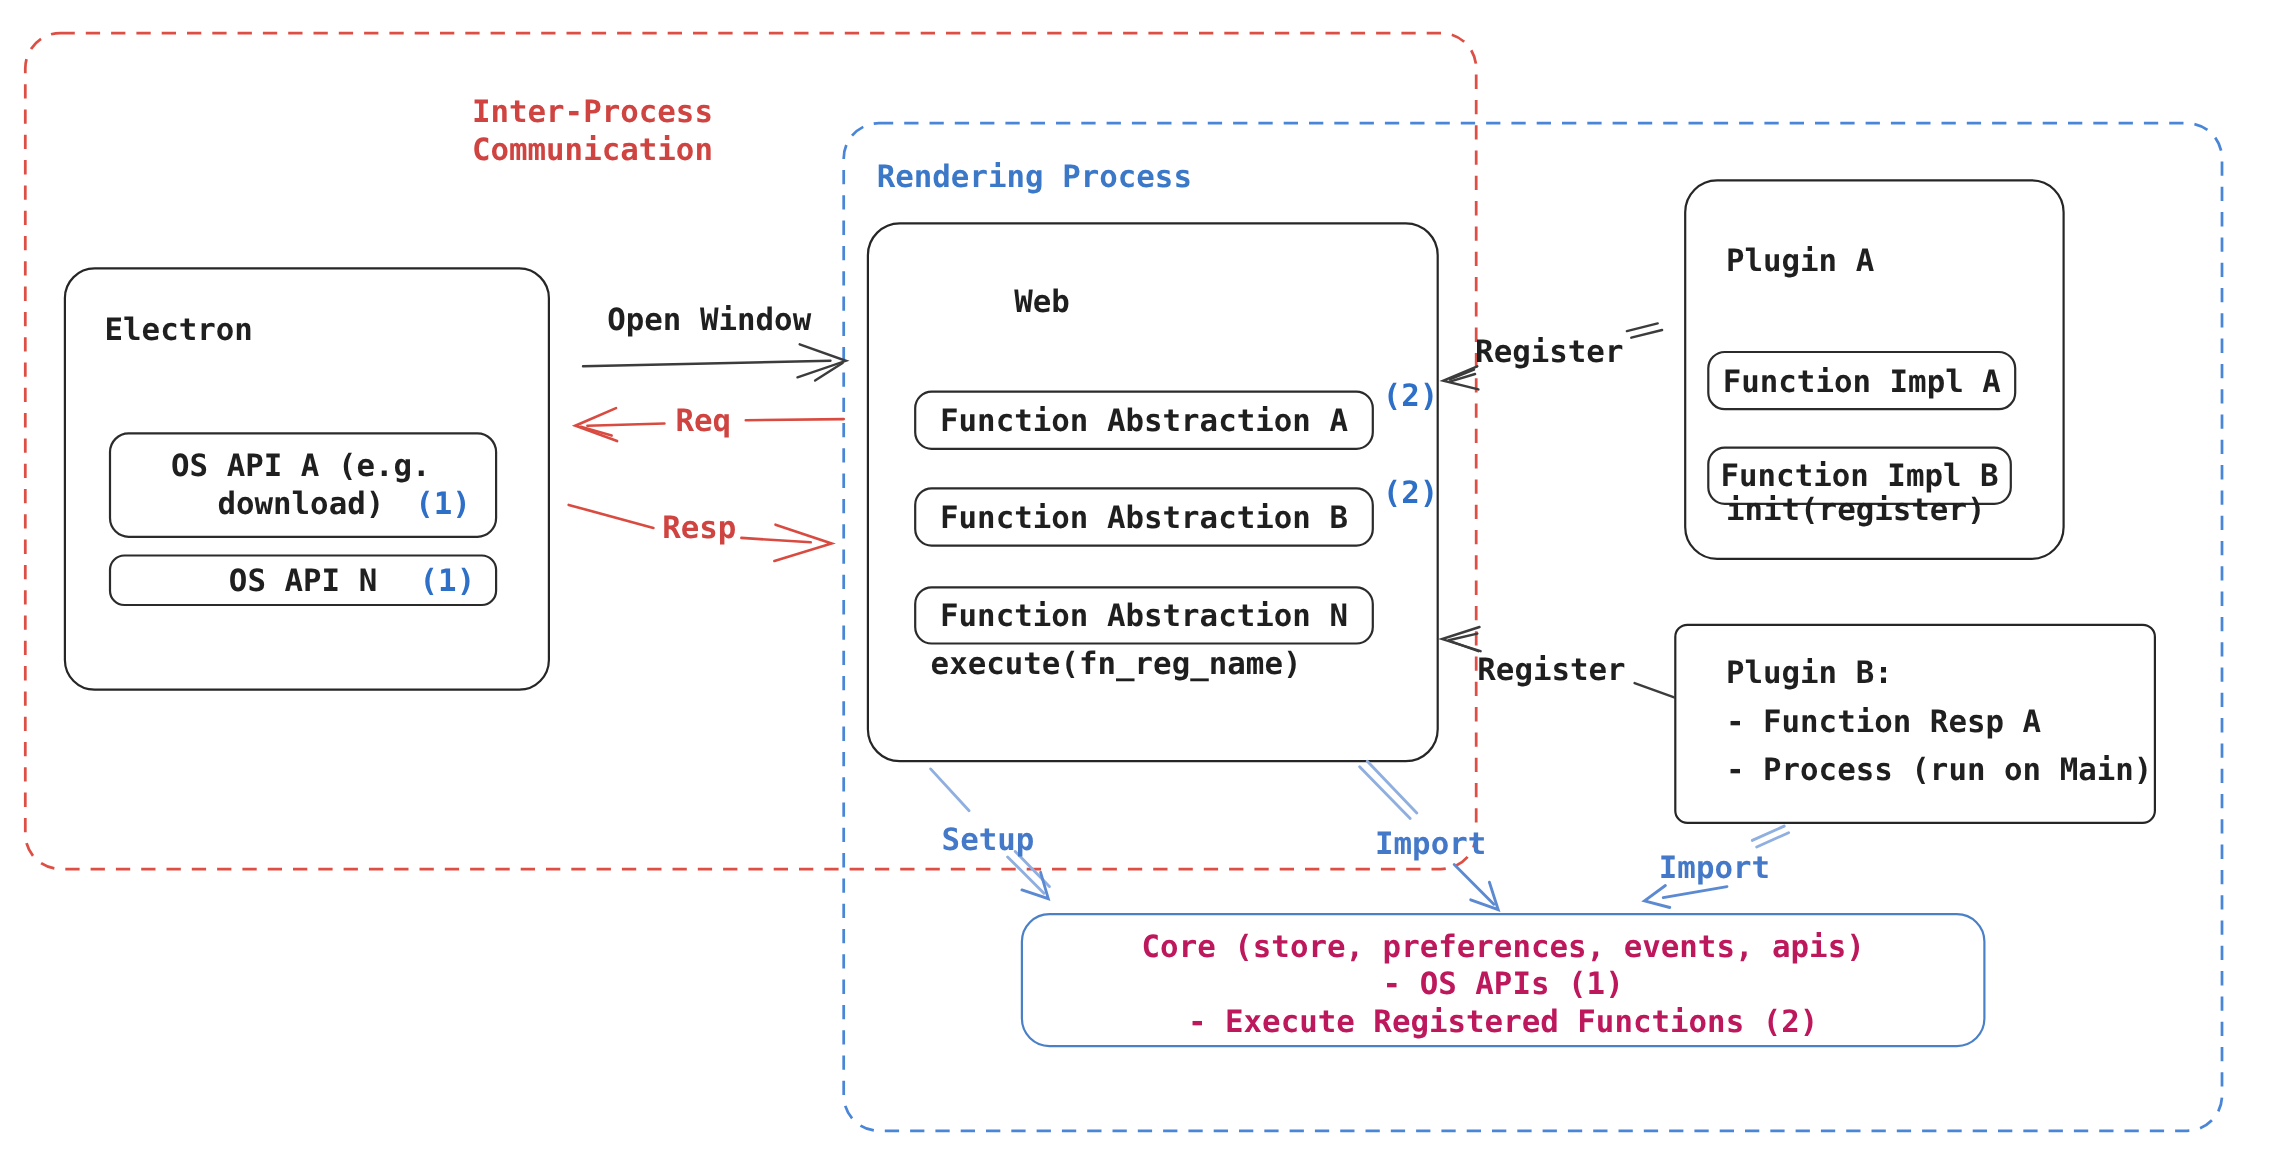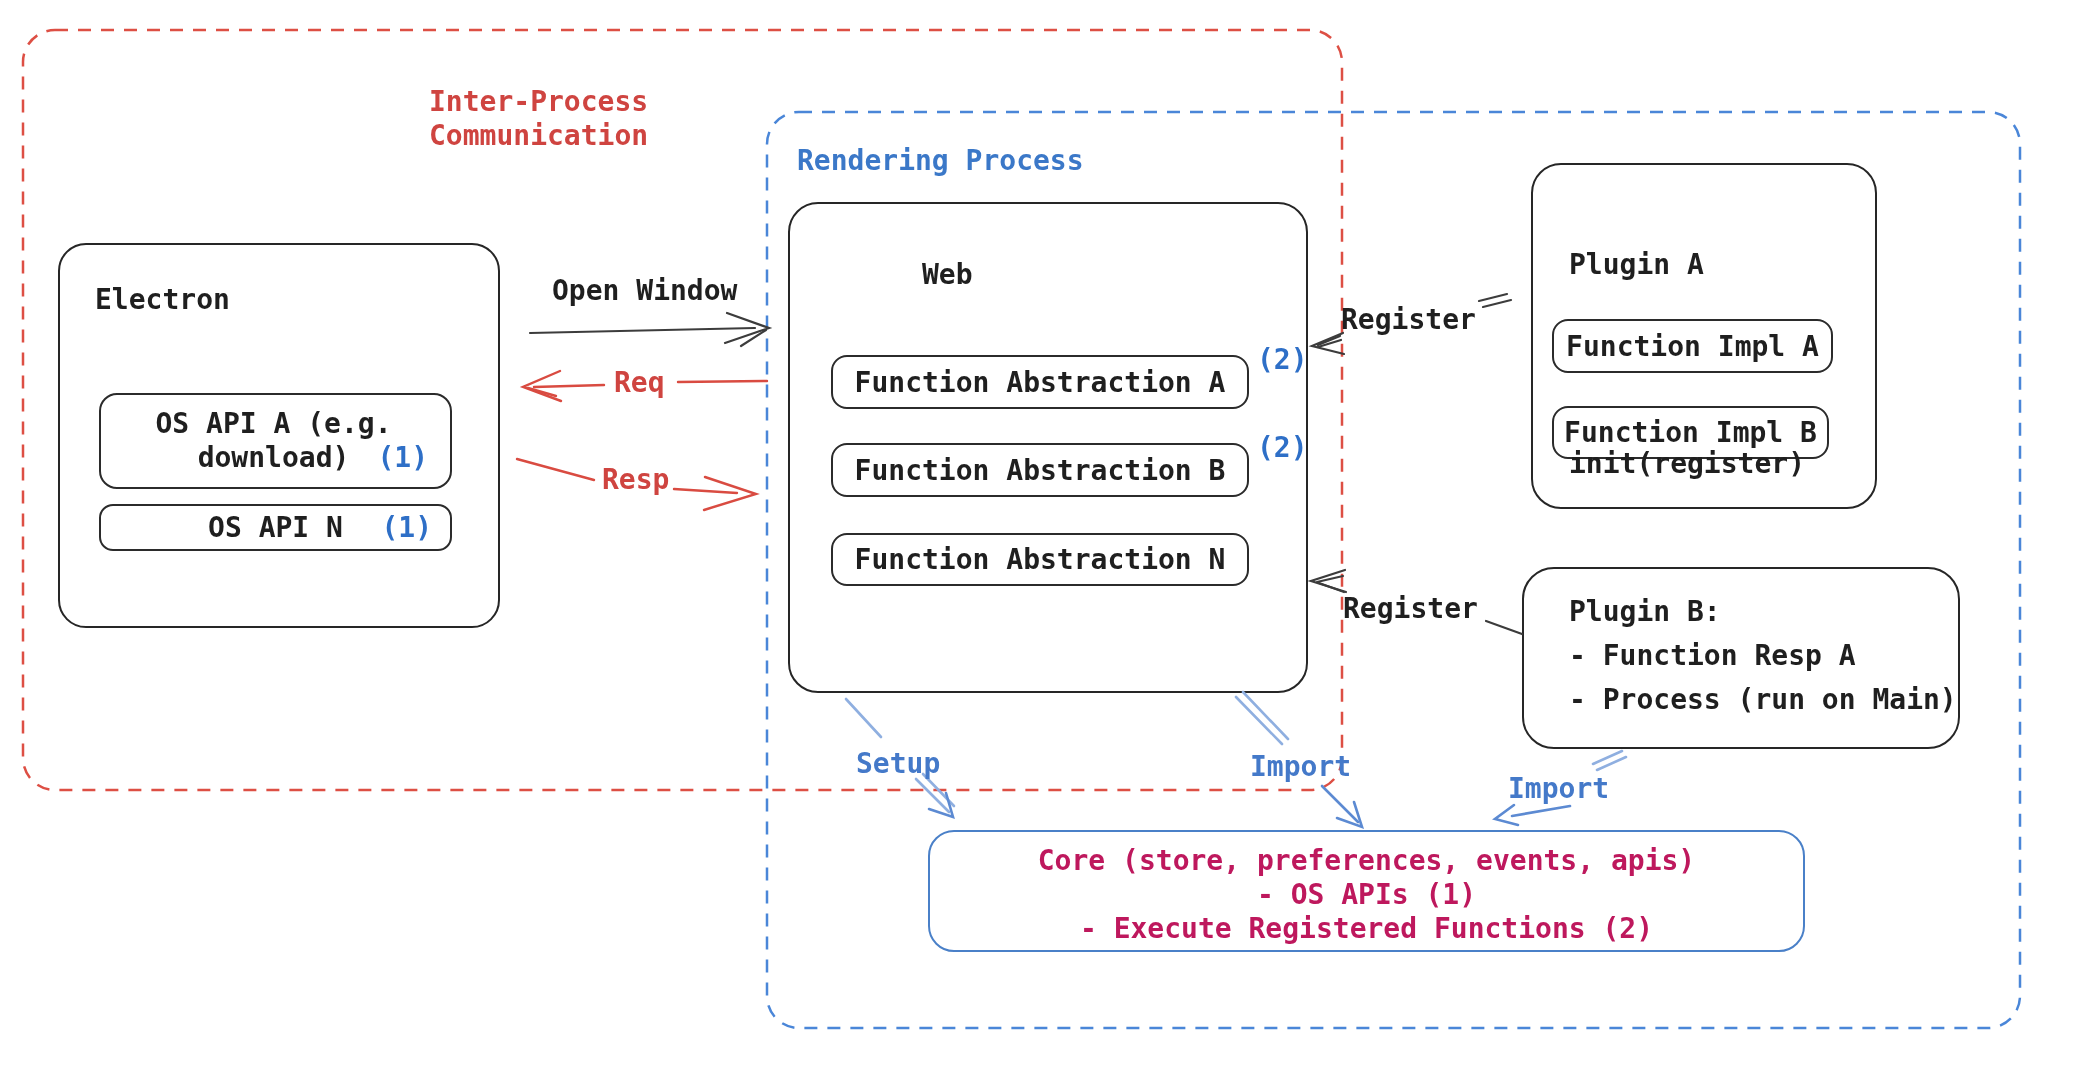--- a/index.html
+++ b/index.html
@@ -65,34 +65,35 @@
         <span class="tag">(2)</span>
       </div>
 
       <div class="web-row" style="left:41px;top:285px;">
         <div class="inner-box" style="width:418px;height:53px;border-radius:16px;line-height:50px;">
           <span>Function Abstraction N</span>
         </div>
         <span class="tag"></span>
       </div>
 
+      <div class="abs" style="left:56px;top:383px;">execute(fn_reg_name)</div>
     </div>
 
     <div class="box" style="left:1531px;top:163px;width:346px;height:346px;border-radius:30px;">
-      <div class="abs" style="left:36px;top:55px;margin-top:28px;">Plugin A</div>
+      <div class="abs" style="left:36px;top:55px;">Plugin A</div>
       <div class="inner-box" style="left:19px;top:110px;width:281px;height:54px;border-radius:16px;line-height:51px;">
         <span>Function Impl A</span>
       </div>
       <div class="inner-box" style="left:19px;top:197px;width:277px;height:53px;border-radius:16px;line-height:50px;">
         <span>Function Impl B</span>
       </div>
       <div class="abs" style="left:36px;top:282px;">init(register)</div>
     </div>
 
-    <div class="box" style="left:1522px;top:567px;width:438px;height:182px;border-radius:32px;padding:21px 0 0 45px;">
+    <div class="box" style="left:1522px;top:567px;width:438px;height:182px;border-radius:12px;padding:21px 0 0 45px;">
       <div style="line-height:44px;">Plugin B:</div>
       <div style="line-height:44px;">- Function Resp A</div>
       <div style="line-height:44px;white-space:nowrap;">- Process (run on Main)</div>
     </div>
 
     <div class="box blue-text" style="left:928px;top:830px;width:877px;height:122px;border-radius:26px;border-color:#4a80c8;text-align:center;padding-top:12px;">
       <div style="line-height:34px;">Core (store, preferences, events, apis)</div>
       <div style="line-height:34px;">- OS APIs (1)</div>
       <div style="line-height:34px;">- Execute Registered Functions (2)</div>
     </div>

